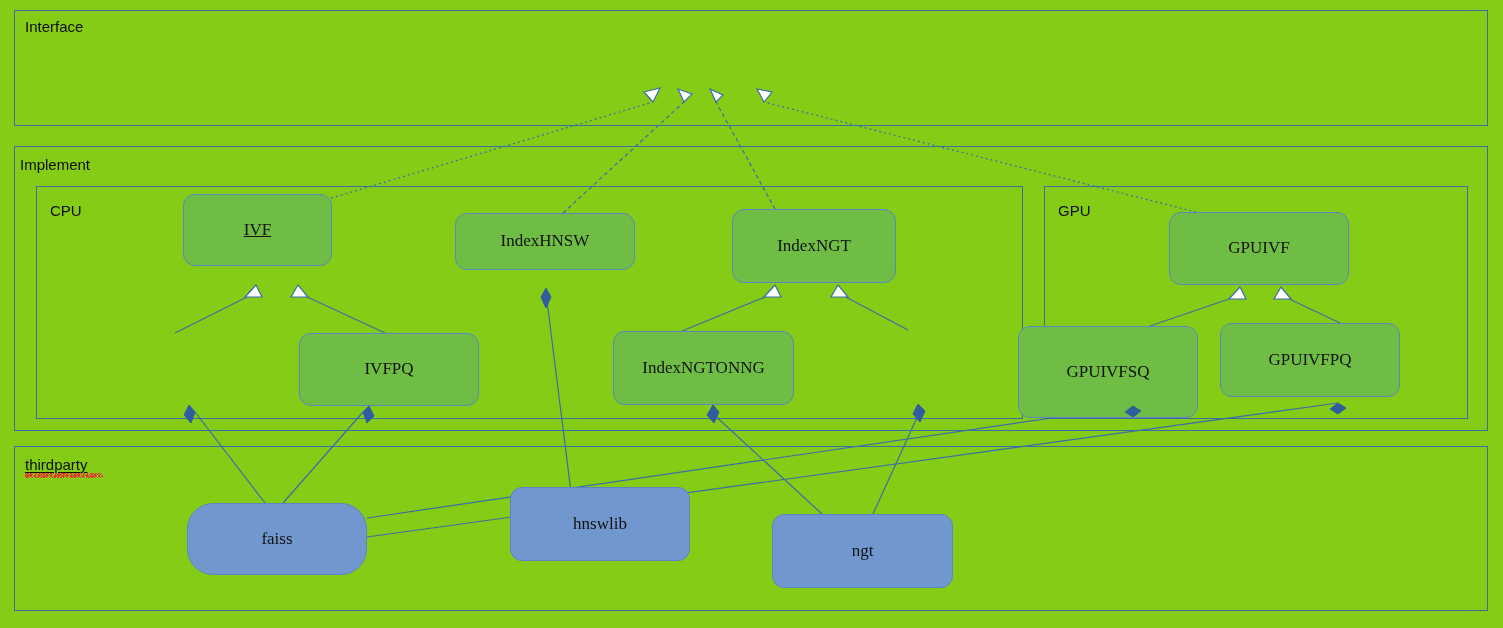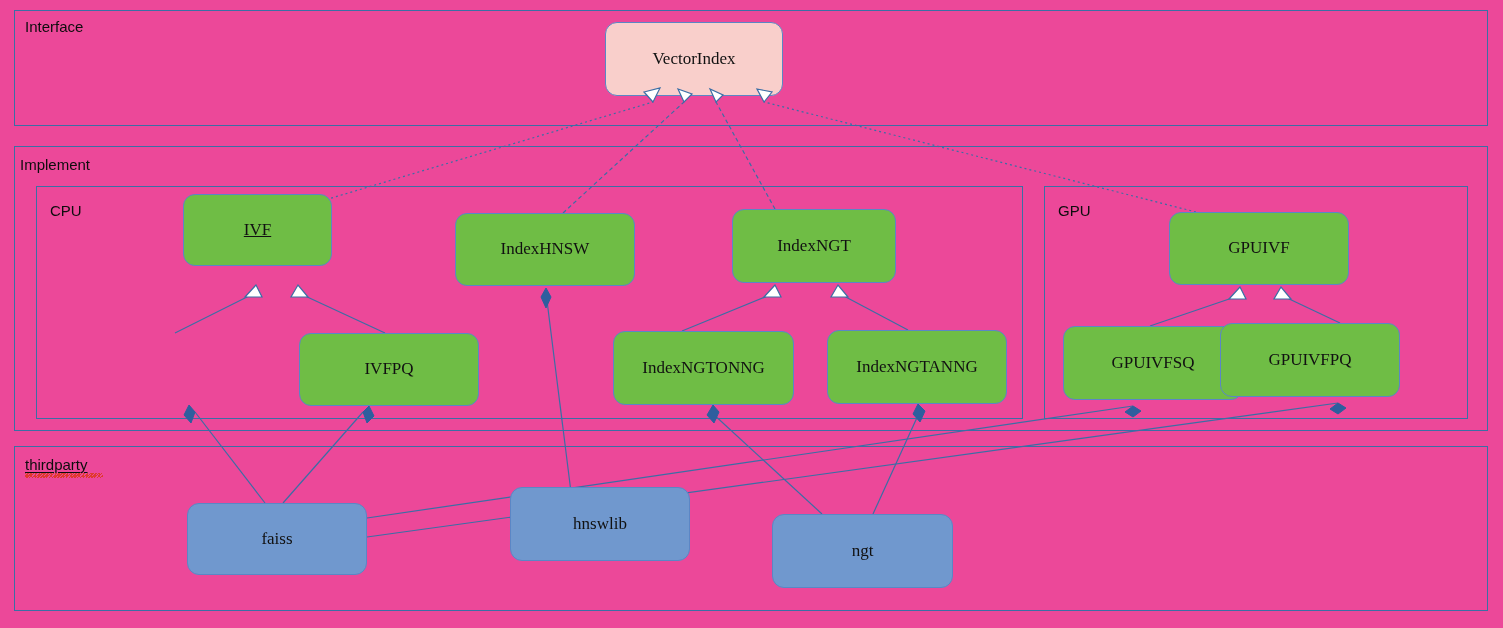--- a/index.html
+++ b/index.html
@@ -1,20 +1,20 @@
 <!DOCTYPE html>
 <html><head>
 <meta charset="utf-8">
 <style>
   html,body{margin:0;padding:0;background:#ffffff;}
   #stage{
     position:relative;
     width:1503px;
     height:628px;
-    background:#ec4899;
+    background:#84cc16;
     overflow:hidden;
     font-family:"Liberation Sans", sans-serif;
   }
   
   .pkg{
     position:absolute;
     box-sizing:border-box;
     border:1px solid #3B6EA5;
     background:transparent;
   }
@@ -127,42 +127,40 @@
 
     <path class="ln" d="M 265,503 L 195,412"></path>
     <path class="ln" d="M 283,503 L 363,412"></path>
     <path class="ln" d="M 367,518 L 1133,406"></path>
     <path class="ln" d="M 367,537 L 1338,403"></path>
     <path class="ln" d="M 574,516 L 546,293"></path>
     <path class="ln" d="M 822,514 L 711,412"></path>
     <path class="ln" d="M 873,514 L 920,411"></path>
   </svg>
 
-  <div class="node iface" style="left:605px;top:22px;width:178px;height:74px;">VectorIndex</div>
 
   <div class="node impl" style="left:183px;top:194px;width:149px;height:72px;text-decoration:underline;">IVF</div>
 
-  <div class="node impl" style="left:455px;top:213px;width:180px;height:73px;">IndexHNSW</div>
+  <div class="node impl" style="left:455px;top:213px;width:180px;height:57px;">IndexHNSW</div>
 
   <div class="node impl" style="left:732px;top:209px;width:164px;height:74px;">IndexNGT</div>
 
   <div class="node impl" style="left:1169px;top:212px;width:180px;height:73px;">GPUIVF</div>
 
 
   <div class="node impl" style="left:299px;top:333px;width:180px;height:73px;">IVFPQ</div>
 
   <div class="node impl" style="left:613px;top:331px;width:181px;height:74px;">IndexNGTONNG</div>
 
-  <div class="node impl" style="left:827px;top:330px;width:180px;height:74px;">IndexNGTANNG</div>
 
-  <div class="node impl" style="left:1063px;top:326px;width:180px;height:74px;">GPUIVFSQ</div>
+  <div class="node impl" style="left:1018px;top:326px;width:180px;height:92px;">GPUIVFSQ</div>
 
   <div class="node impl" style="left:1220px;top:323px;width:180px;height:74px;">GPUIVFPQ</div>
 
-  <div class="node third" style="left:187px;top:503px;width:180px;height:72px;">faiss</div>
+  <div class="node third" style="left:187px;top:503px;width:180px;height:72px;border-radius:26px;">faiss</div>
 
   <div class="node third" style="left:486px;top:487px;width:180px;height:74px;margin-left:24px;">hnswlib</div>
 
   <div class="node third" style="left:772px;top:514px;width:181px;height:74px;">ngt</div>
 
   <svg class="edges edges-top">
 
     <polygon class="tri-hollow" points="653,102 644,92 660,88"></polygon>
     <polygon class="tri-hollow" points="684,102 678,89 692,94"></polygon>
     <polygon class="tri-hollow" points="716,102 710,89 723,95"></polygon>

